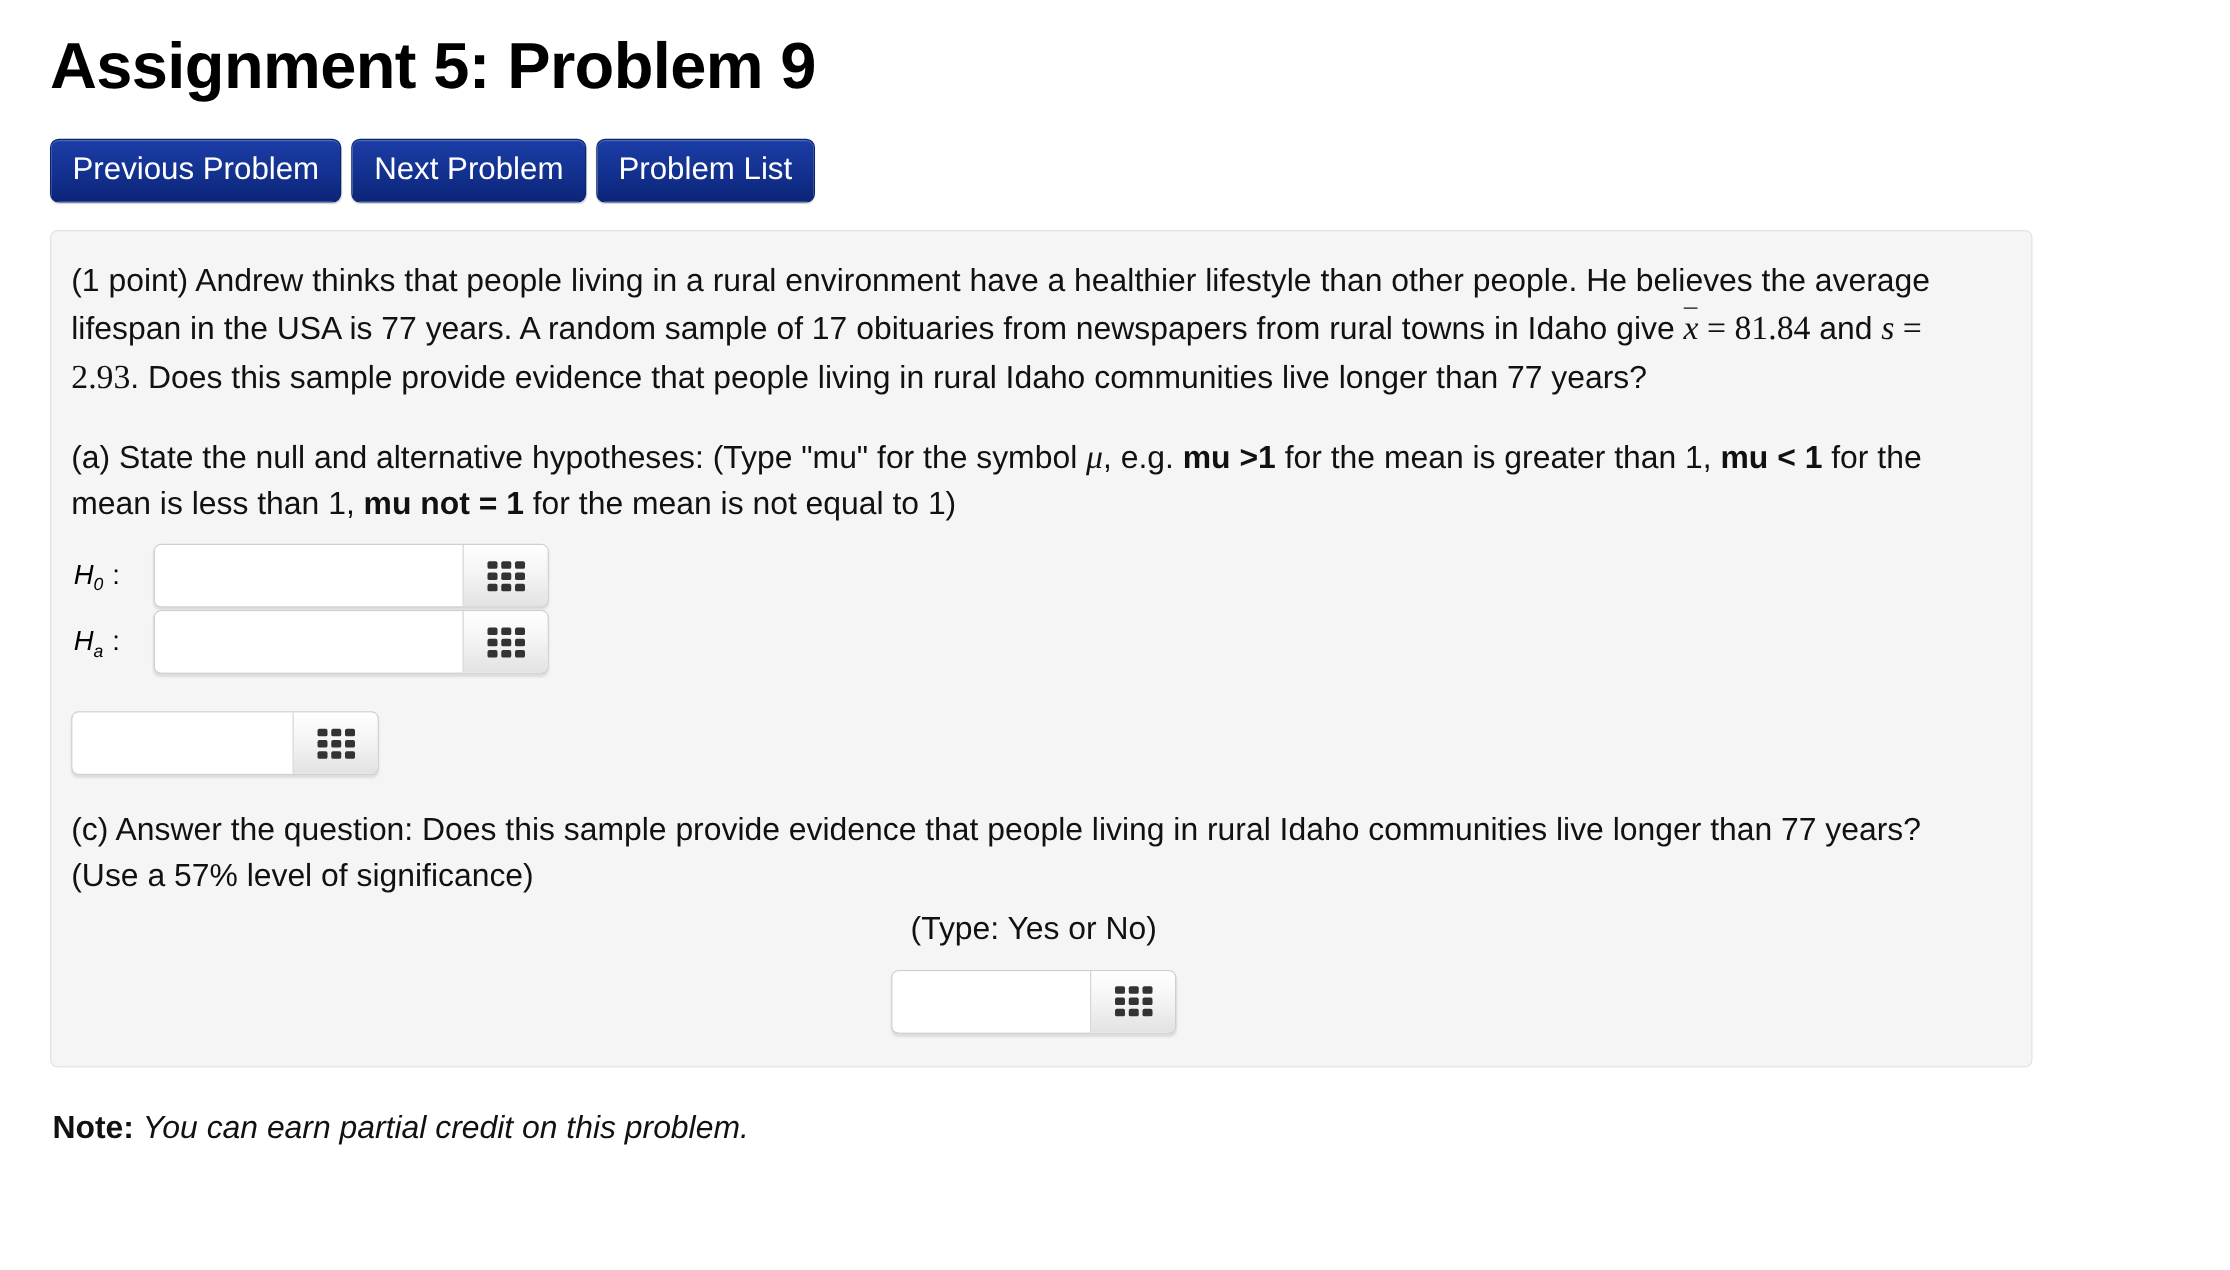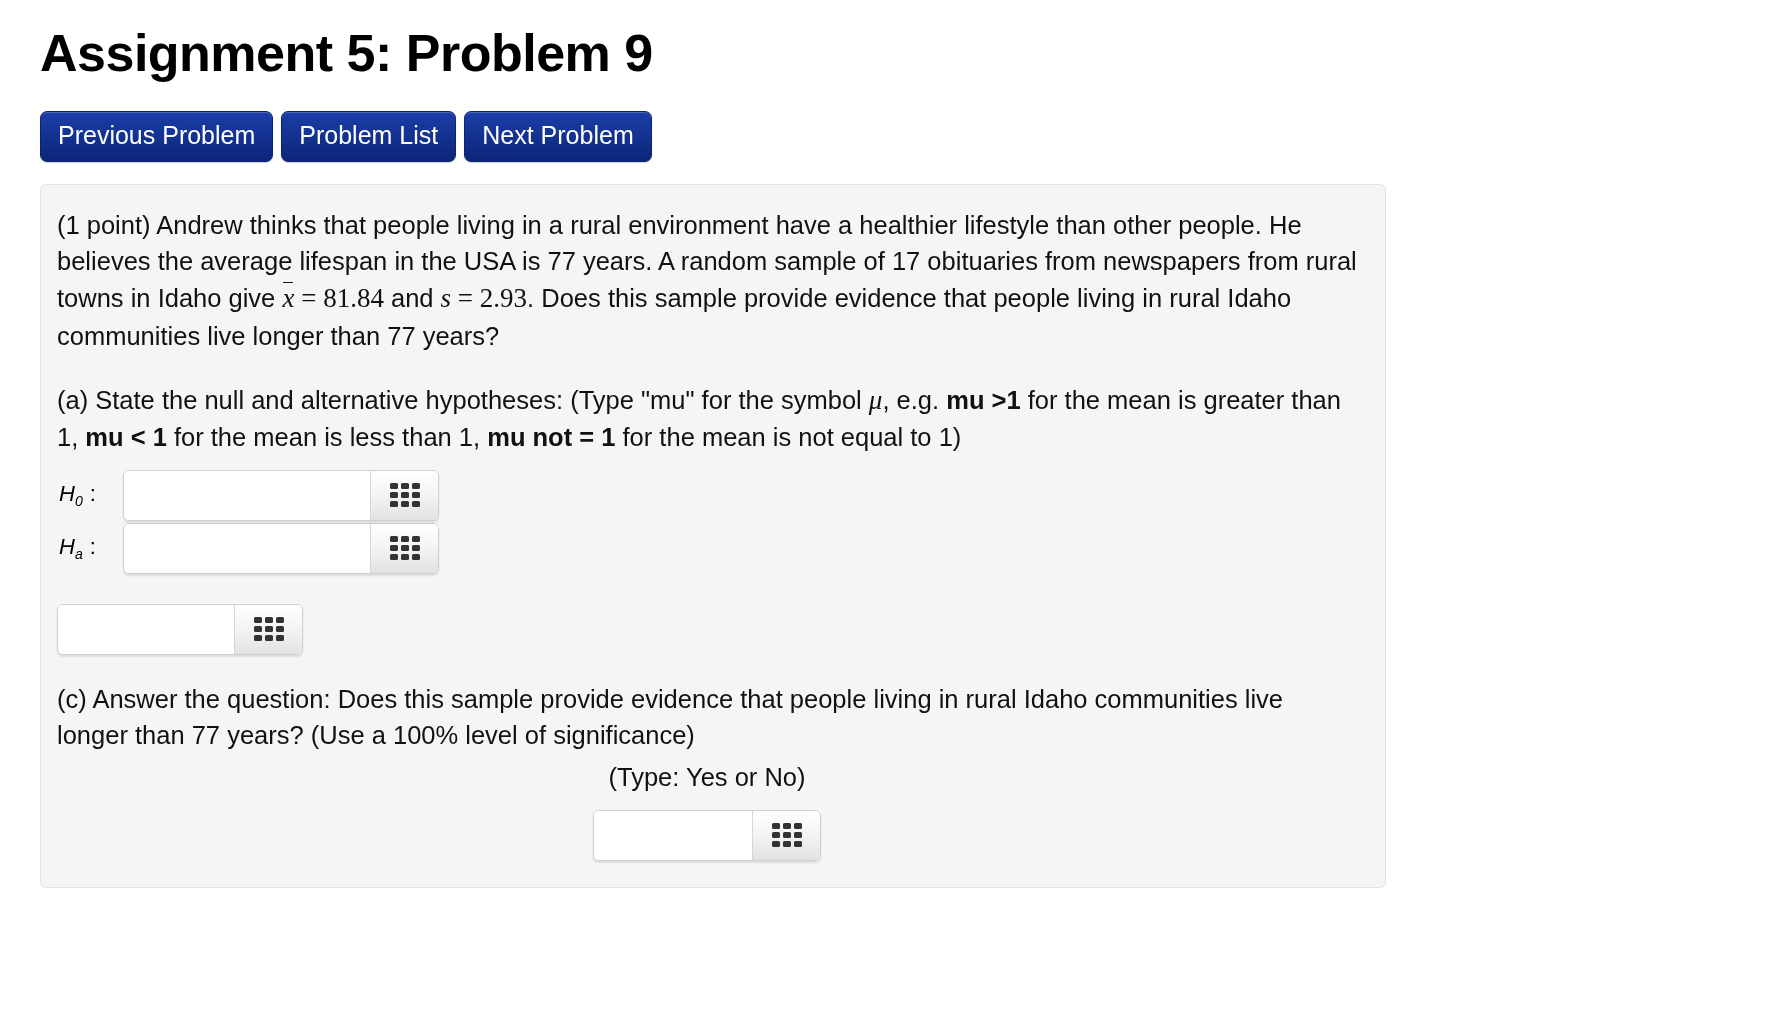--- a/index.html
+++ b/index.html
@@ -49,21 +49,21 @@
     padding: 9px 17px 11px 17px;
     line-height: 1.15;
     cursor: pointer;
     box-shadow: inset 0 1px 0 rgba(255,255,255,0.22), 0 1px 1px rgba(0,0,0,0.18);
     white-space: nowrap;
   }
 
   
   .problem-panel {
     margin: 22px 0 0 40px;
-    width: 1346px;
+    width: 1586px;
     background: #f5f5f5;
     border: 1px solid #e3e3e3;
     border-radius: 6px;
     padding: 22px 28px 26px 16px;
   }
 
   .ptext {
     font-size: 25.5px;
     line-height: 1.43;
     color: #111;
@@ -209,22 +209,22 @@
 </style>
 </head>
 <body>
 
 <div class="page">
 
   <h1 class="page-title">Assignment 5: Problem 9</h1>
 
   <div class="nav-bar">
     <button class="nav-btn">Previous Problem</button>
+    <button class="nav-btn">Next Problem</button>
     <button class="nav-btn">Problem List</button>
-    <button class="nav-btn">Next Problem</button>
   </div>
 
   <div class="problem-panel">
 
     <p class="ptext para"><span>(1 point) Andrew thinks that people living in a rural environment have a healthier lifestyle than other people. He believes the average lifespan in the USA is 77 years. A random sample of 17 obituaries from newspapers from rural towns in Idaho give </span><span class="xbar">x</span><span class="mathop"> = </span><span class="mathnum">81.84</span><span> and </span><span class="mathserif">s</span><span class="mathop"> = </span><span class="mathnum">2.93</span><span>. Does this sample provide evidence that people living in rural Idaho communities live longer than 77 years?</span></p>
 
     <p class="ptext"><span>(a) State the null and alternative hypotheses: (Type "mu" for the symbol </span><span class="mathserif">μ</span><span>, e.g. </span><b class="inl">mu &gt;1</b><span> for the mean is greater than 1, </span><b class="inl">mu &lt; 1</b><span> for the mean is less than 1, </span><b class="inl">mu not = 1</b><span> for the mean is not equal to 1)</span></p>
 
     <div class="block-gap-small"></div>
 
@@ -284,21 +284,21 @@
               <i></i>
               <i></i>
               <i></i>
             </span>
         </button>
       </span>
     </div>
 
     <div class="block-gap"></div>
 
-    <p class="ptext">(c) Answer the question: Does this sample provide evidence that people living in rural Idaho communities live longer than 77 years? (Use a 100% level of significance)</p>
+    <p class="ptext">(c) Answer the question: Does this sample provide evidence that people living in rural Idaho communities live longer than 77 years? (Use a 57% level of significance)</p>
 
     <div class="row-c">
       <span class="ptext">(Type: Yes or No)</span>
       <span class="answer-widget w-c">
         <input type="text" value="" style="">
         <button class="keypad-btn">
           <span class="kp-grid">
               <i></i>
               <i></i>
               <i></i>
@@ -308,14 +308,18 @@
               <i></i>
               <i></i>
               <i></i>
             </span>
         </button>
       </span>
     </div>
 
   </div>
 
+  <div class="note">
+    <span class="note-lbl">Note:</span>
+    <span class="note-txt">You can earn partial credit on this problem.</span>
+  </div>
 
 </div>
 
 </body></html>

